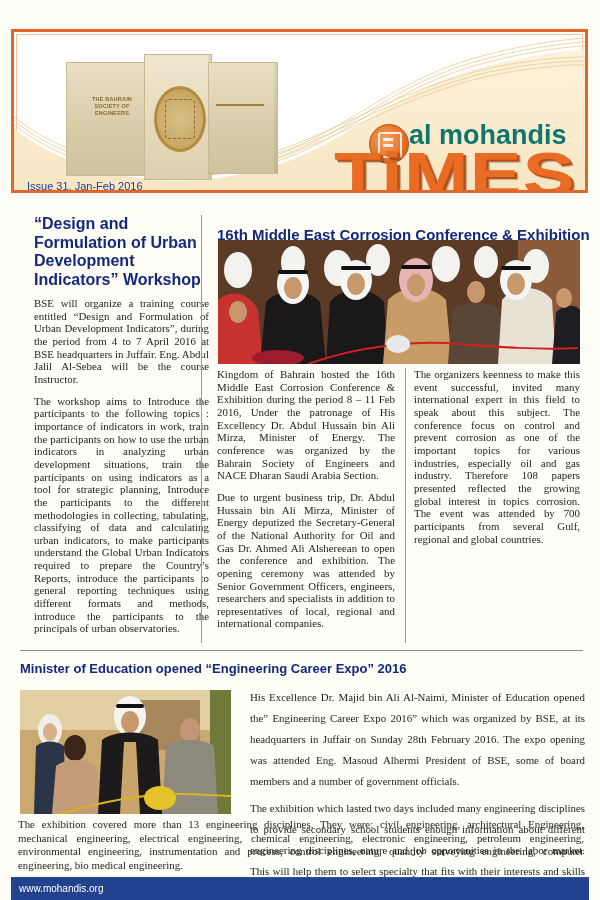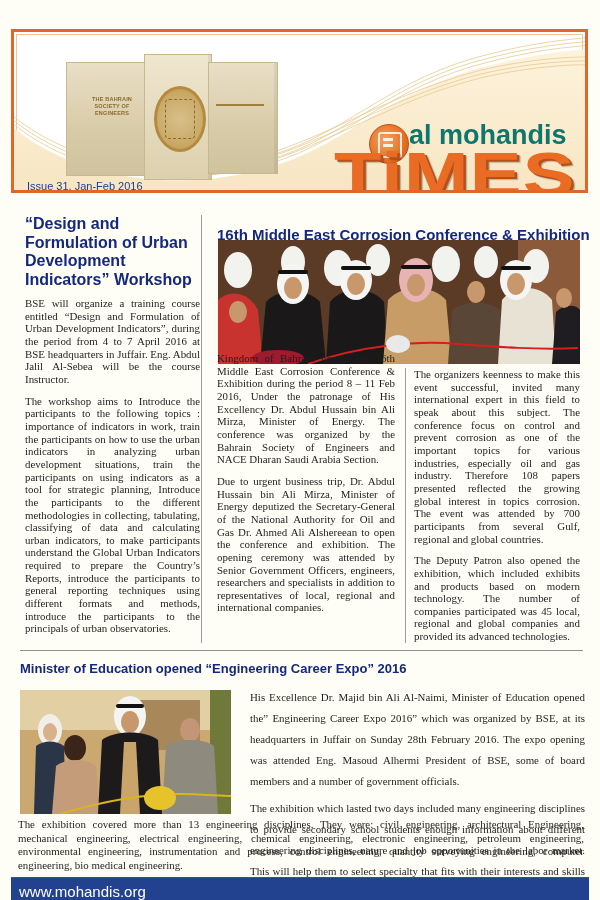--- a/index.html
+++ b/index.html
@@ -78,21 +78,21 @@
     letter-spacing:1px; line-height:60px;
     text-shadow:2px 2px 0 #b5501a, 3px 3px 1px rgba(0,0,0,0.25);
     transform:scaleX(1.25); transform-origin:left top;
   }
   .issue-line {
     position:absolute; left:13px; top:148px;
     font-size:11px; color:#1b3f96;
   }
 
   
-  .col1 { position:absolute; left:25px; top:215px; width:175px; }
+  .col1 { position:absolute; left:34px; top:215px; width:175px; }
   .headline {
     color:#14287e; font-weight:bold; margin:0;
   }
   .col1 .headline { font-size:16px; line-height:18.5px; }
   .body-text {
     font-size:10.9px; line-height:12.65px; text-align:justify; margin:0 0 9px 0;
     color:#1e1e1e;
     font-family:Liberation Serif, serif;
   }
   .col1 .body-text:first-of-type { margin-top:8px; }
@@ -103,21 +103,21 @@
     position:absolute; left:20px; top:650px; width:563px; height:1px; background:#8f8f8f;
   }
 
   
   .art2 { position:absolute; left:217px; top:226px; width:366px; }
   .art2 .headline { font-size:15px; line-height:18px; white-space:nowrap; }
   .photo1 {
     position:absolute; left:218px; top:240px; width:362px; height:124px; overflow:hidden;
     background:linear-gradient(180deg,#4a2b1d 0%,#3a2418 30%,#5a3b26 100%);
   }
-  .art2-colA { position:absolute; left:217px; top:352px; width:178px; }
+  .art2-colA { position:absolute; left:217px; top:368px; width:178px; }
   .art2-colB { position:absolute; left:414px; top:368px; width:166px; }
   .vdivider-art2 {
     position:absolute; left:405px; top:368px; width:1px; height:275px; background:#9b9b9b;
   }
 
   
   .art3-title { position:absolute; left:20px; top:659px; font-size:13px; line-height:19px; white-space:nowrap; }
   .photo2 {
     position:absolute; left:20px; top:690px; width:211px; height:124px; overflow:hidden;
     background:linear-gradient(180deg,#b89a62 0%,#8c6d3f 100%);
@@ -126,21 +126,21 @@
   .art3-right .body-text { line-height:21px; margin-bottom:6px; }
   .art3-bottom { position:absolute; left:18px; top:818px; width:566px; }
   .art3-bottom .body-text { line-height:13.5px; margin-bottom:8px; }
 
   
   .footer {
     position:absolute; left:11px; top:877px; width:578px; height:23px;
     background:#22418f; border-top:1px solid #31519f;
   }
   .footer span {
-    position:absolute; left:8px; top:5px; font-size:15px; color:#ffffff;
+    position:absolute; left:8px; top:5px; font-size:10px; color:#ffffff;
   }
 </style>
 </head>
 <body>
 
 <header class="masthead">
   <div class="inner-frame"></div>
   <svg class="wave" viewBox="0 0 577 164" preserveAspectRatio="none">
     <defs>
       <linearGradient id="cream" x1="0" y1="0" x2="0" y2="1">
@@ -239,21 +239,20 @@
 
 <section class="art2-colA">
   <p class="body-text">Kingdom of Bahrain hosted the 16th Middle East Corrosion Conference &amp; Exhibition during the period 8 – 11 Feb 2016, Under the patronage of His Excellency Dr. Abdul Hussain bin Ali Mirza, Minister of Energy. The conference was organized by the Bahrain Society of Engineers and NACE Dharan Saudi Arabia Section.</p>
   <p class="body-text">Due to urgent business trip, Dr. Abdul Hussain bin Ali Mirza, Minister of Energy deputized the Secretary-General of the National Authority for Oil and Gas Dr. Ahmed Ali Alshereean to open the conference and exhibition. The opening ceremony was attended by Senior Government Officers, engineers, researchers and specialists in addition to representatives of local, regional and international companies.</p>
 </section>
 
 <div class="vdivider-art2"></div>
 
 <section class="art2-colB">
   <p class="body-text">The organizers keenness to make this event successful, invited many international expert in this field to speak about this subject. The conference focus on control and prevent corrosion as one of the important topics for various industries, especially oil and gas industry. Therefore 108 papers presented reflected the growing global interest in topics corrosion. The event was attended by 700 participants from several Gulf, regional and global countries.</p>
-  <p class="body-text">The Deputy Patron also opened the exhibition, which included exhibits and products based on modern technology. The number of companies participated was 45 local, regional and global companies and provided its advanced technologies.</p>
 </section>
 
 <div class="hdivider"></div>
 
 <h2 class="headline art3-title">Minister of Education opened “Engineering Career Expo” 2016</h2>
 
 <div class="photo2" title="Minister of Education cutting the ribbon at the Engineering Career Expo">
   <svg width="211" height="124" viewBox="0 0 211 124">
     <rect width="211" height="124" fill="#caa870"></rect>
     <rect x="0" y="0" width="211" height="40" fill="#e2cfa4"></rect>

